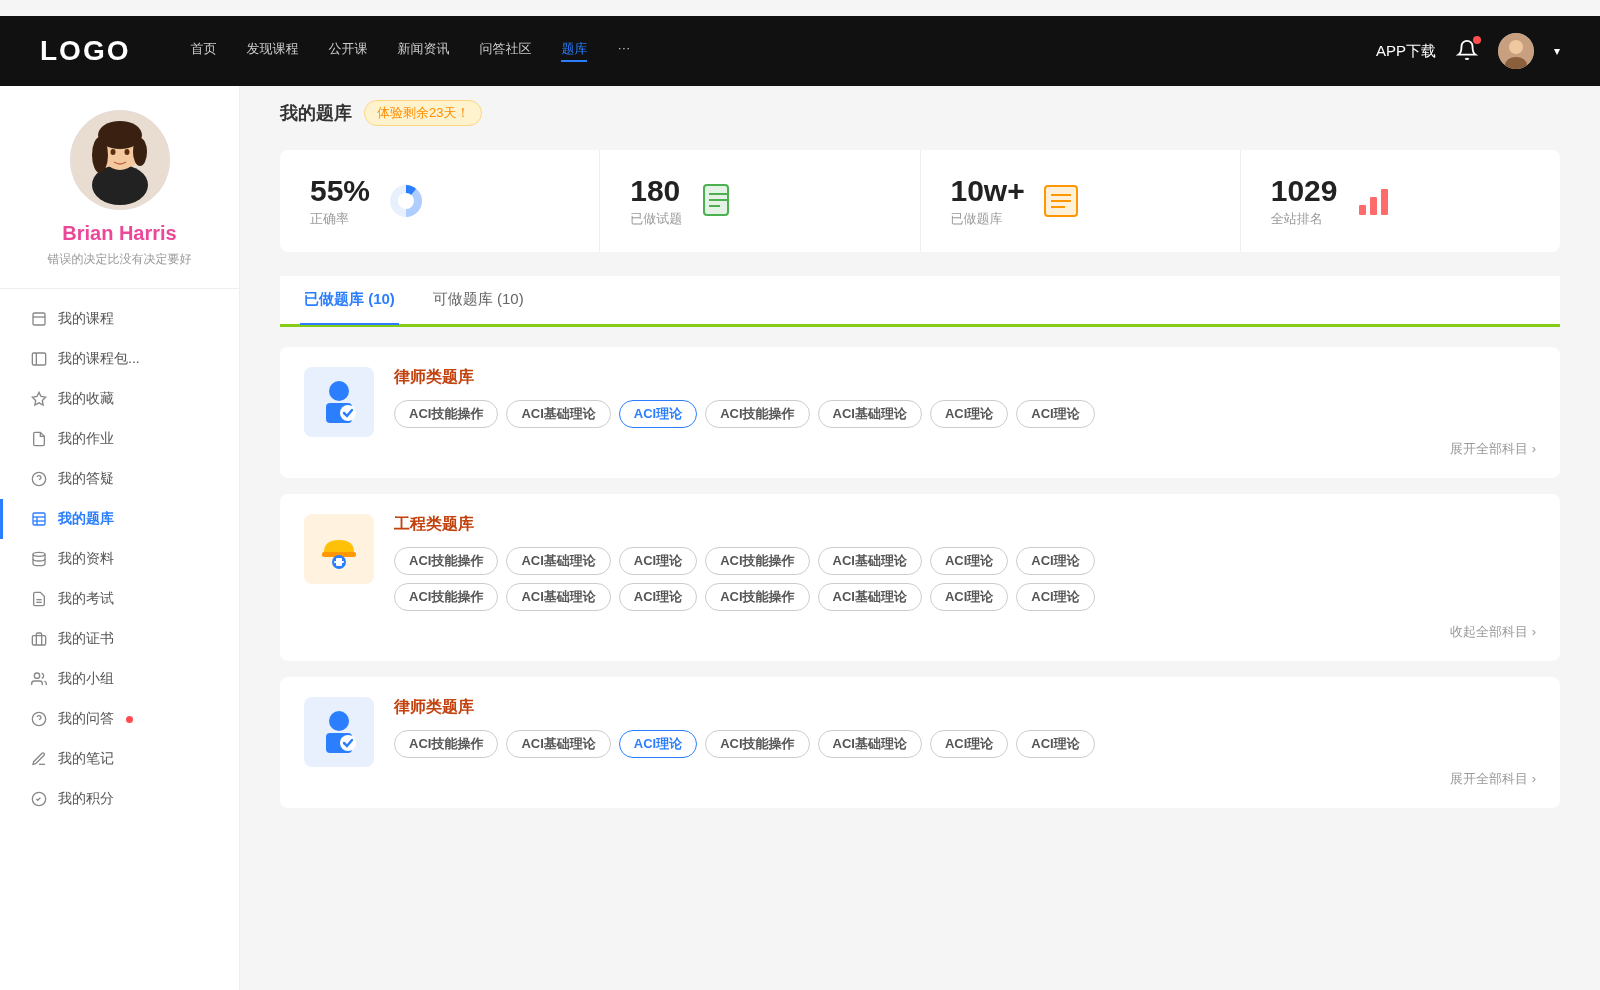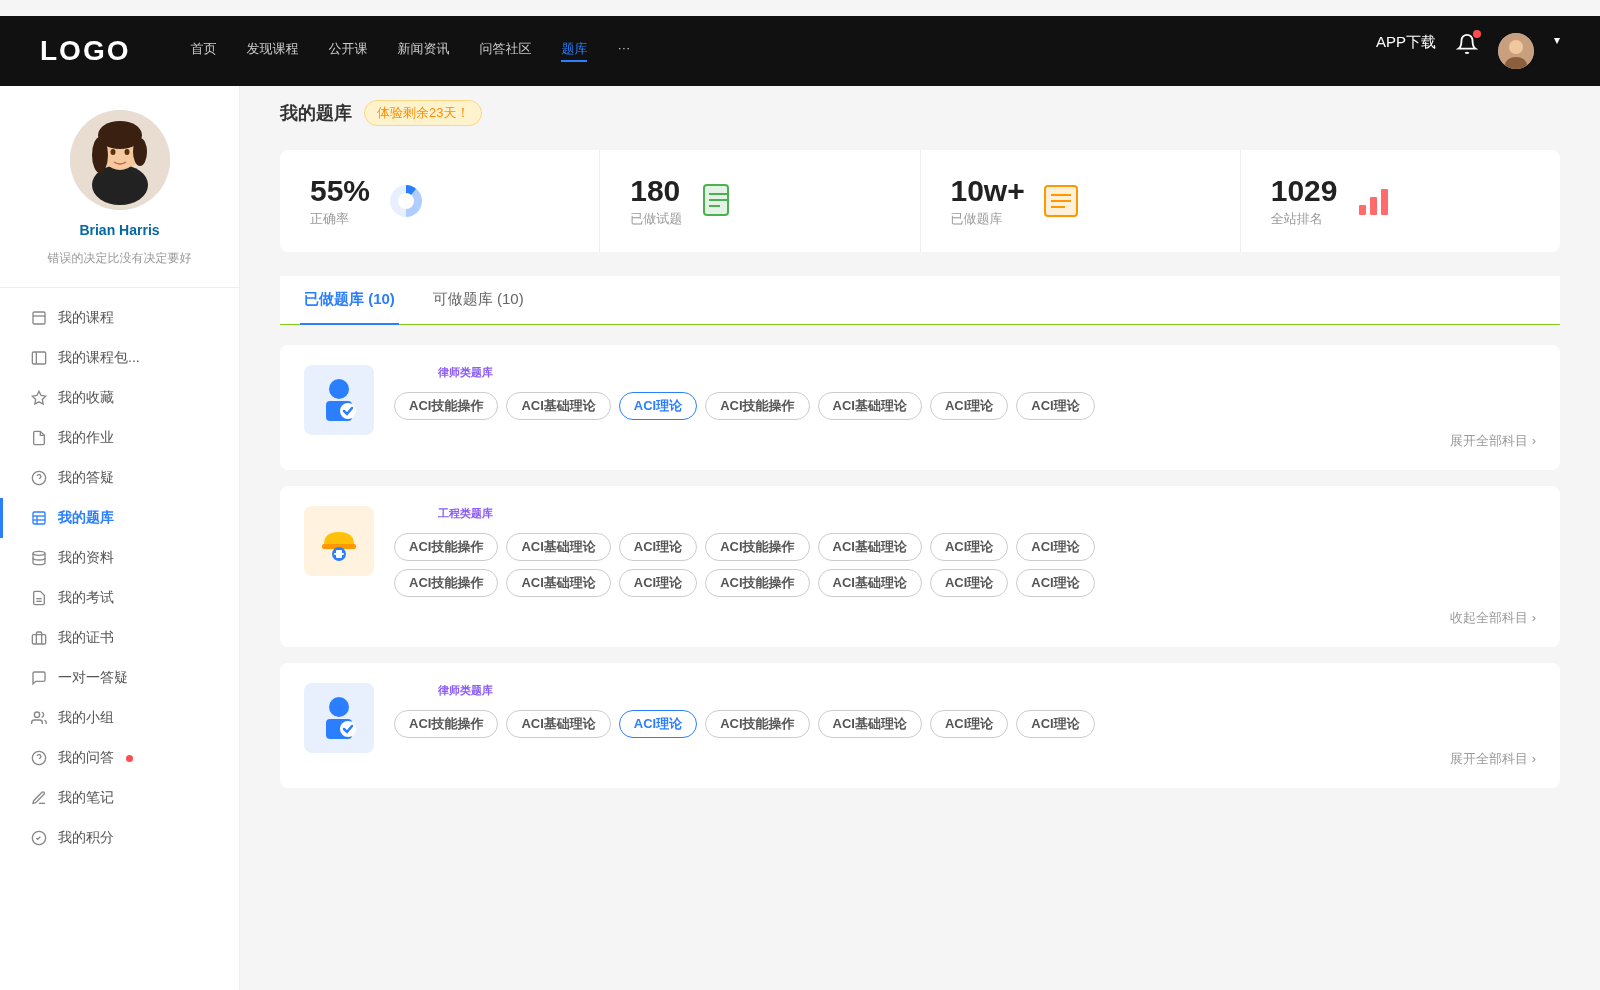--- a/index.html
+++ b/index.html
@@ -33,21 +33,21 @@
       text-decoration: none;
       font-size: 13px;
     }
     .navbar .nav-links a.active {
       color: #2b7fff;
       border-bottom: 2px solid #2b7fff;
       padding-bottom: 2px;
     }
     .navbar .nav-right {
       display: flex;
-      align-items: flex-start;
+      align-items: center;
       gap: 20px;
       color: #fff;
       font-size: 15px;
     }
     .bell-icon {
       position: relative;
       cursor: pointer;
     }
     .bell-dot {
       position: absolute;
@@ -91,24 +91,24 @@
     .user-avatar {
       width: 100px; height: 100px;
       border-radius: 50%;
       background: #dde;
       overflow: hidden;
       display: flex; align-items: center; justify-content: center;
       margin-bottom: 12px;
     }
     .user-avatar svg { width: 100px; height: 100px; }
     .user-name {
-      font-size: 14px;
+      font-size: 20px;
       font-weight: 600;
-      color: #0369a1;
-      margin-bottom: 12px;
+      color: #ec4899;
+      margin-bottom: 6px;
     }
     .user-motto {
       font-size: 12px;
       color: #999;
       text-align: center;
     }
 
     .sidebar-menu {
       list-style: none;
       margin-top: 10px;
@@ -197,21 +197,21 @@
     }
     .stat-icon {
       width: 40px; height: 40px;
       flex-shrink: 0;
     }
 
     
     .tabs-row {
       display: flex;
       gap: 30px;
-      border-bottom: 1px solid #84cc16;
+      border-bottom: 3px solid #84cc16;
       margin-bottom: 20px;
       background: #fff;
       padding: 0 20px;
     }
     .tab-item {
       font-size: 15px;
       color: #666;
       padding: 14px 4px;
       cursor: pointer;
       border-bottom: 2px solid transparent;
@@ -238,25 +238,24 @@
     .qbank-icon-wrap {
       width: 70px; height: 70px;
       border-radius: 8px;
       background: #e8f0fe;
       display: flex; align-items: center; justify-content: center;
       flex-shrink: 0;
     }
     .qbank-icon-wrap svg { width: 50px; height: 50px; }
     .qbank-info { flex: 1; }
     .qbank-title {
-      font-size: 11px;
+      font-size: 16px;
       font-weight: 600;
-      color: #8b5cf6;
+      color: #c2410c;
       margin-bottom: 12px;
-      margin-left: 44px;
     }
     .qbank-tags {
       display: flex;
       flex-wrap: wrap;
       gap: 8px;
       margin-bottom: 8px;
     }
     .tag {
       border: 1px solid #ccc;
       border-radius: 20px;
@@ -418,28 +417,20 @@
           <svg width="16" height="16" viewBox="0 0 24 24" fill="none" stroke="#888" stroke-width="2">
               <rect x="2" y="7" width="20" height="14" rx="2"></rect>
               <path d="M16 21V5a2 2 0 0 0-2-2h-4a2 2 0 0 0-2 2v16"></path>
             </svg>
         </span>
         <span>我的证书</span>
       </li>
       <li>
         <span class="menu-icon">
           <svg width="16" height="16" viewBox="0 0 24 24" fill="none" stroke="#888" stroke-width="2">
-              <path d="M21 15a2 2 0 0 1-2 2H7l-4 4V5a2 2 0 0 1 2-2h14a2 2 0 0 1 2 2z"></path>
-            </svg>
-        </span>
-        <span>一对一答疑</span>
-      </li>
-      <li>
-        <span class="menu-icon">
-          <svg width="16" height="16" viewBox="0 0 24 24" fill="none" stroke="#888" stroke-width="2">
               <path d="M17 21v-2a4 4 0 0 0-4-4H5a4 4 0 0 0-4 4v2"></path>
               <circle cx="9" cy="7" r="4"></circle>
               <path d="M23 21v-2a4 4 0 0 0-3-3.87"></path>
               <path d="M16 3.13a4 4 0 0 1 0 7.75"></path>
             </svg>
         </span>
         <span>我的小组</span>
       </li>
       <li>
         <span class="menu-icon">

